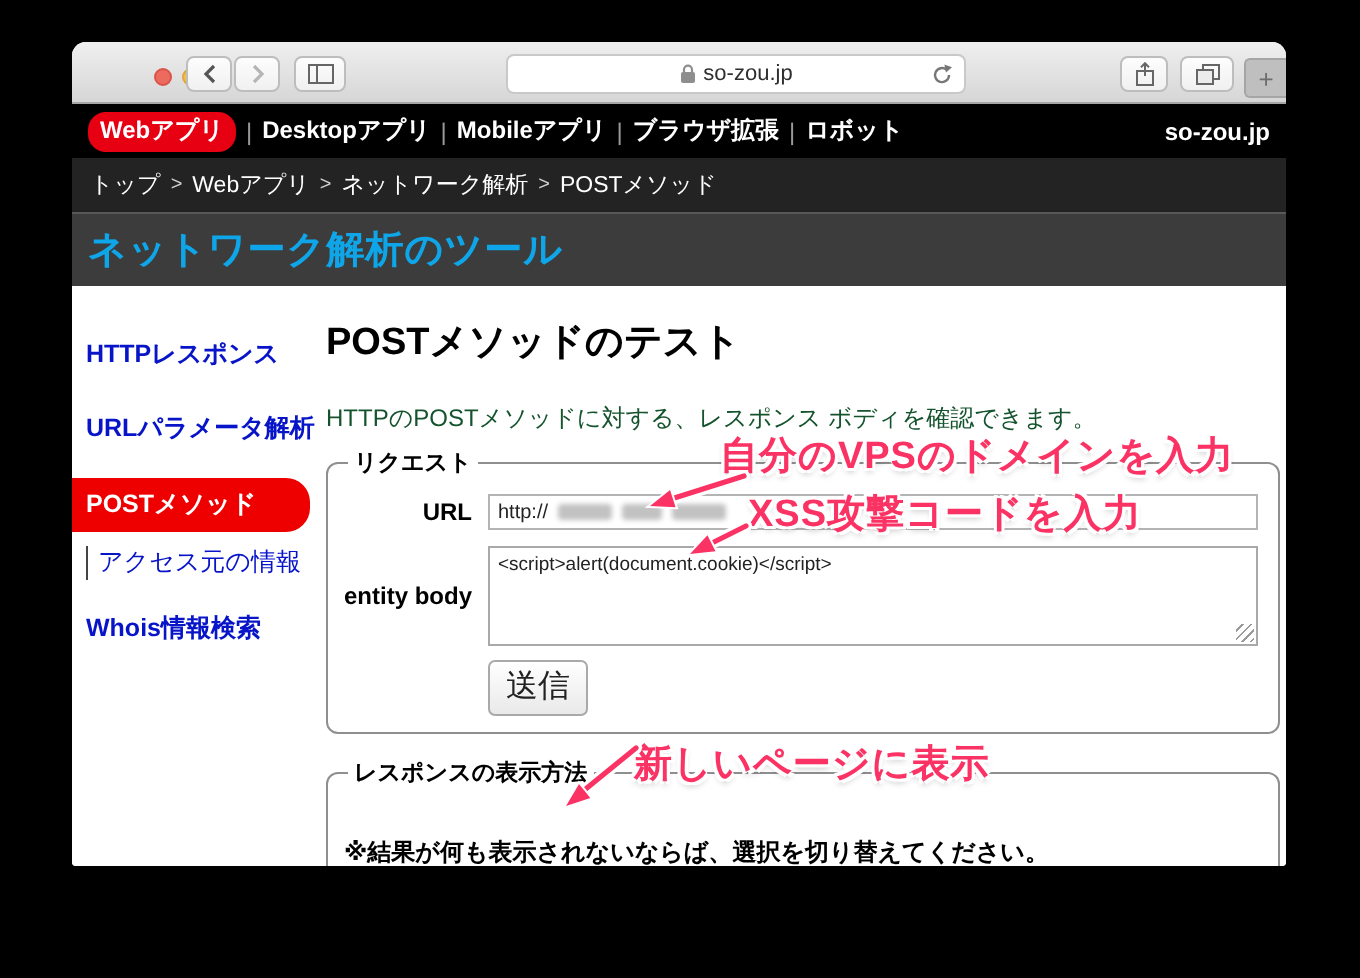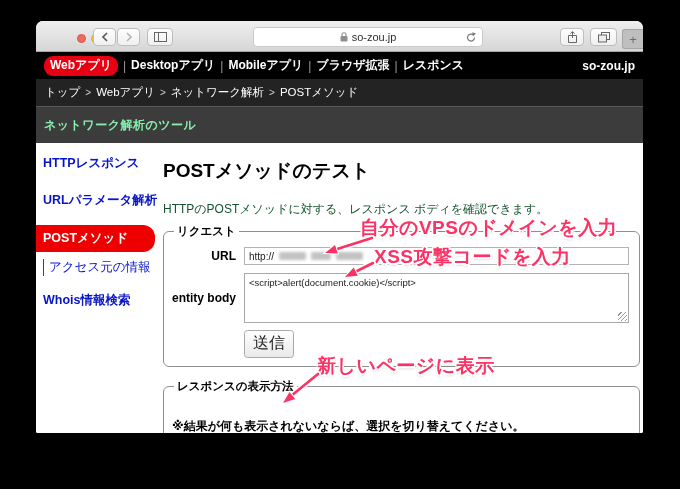--- a/index.html
+++ b/index.html
@@ -39,27 +39,27 @@
   .brand{margin-left:auto;font-weight:bold;}
 
   
   .crumbbar{position:absolute;left:0;top:58px;width:100%;height:27px;background:#232323;
             display:flex;align-items:center;padding:0 9px;font-size:11.5px;color:#fff;}
   .crumbbar .sep{color:#cfcfcf;margin:0 5px;font-size:10px;}
 
   
   .pagehead{position:absolute;left:0;top:85px;width:100%;height:37px;background:#3c3c3c;
             border-top:1px solid #585858;display:flex;align-items:center;padding:0 8px;}
-  .pagehead h2{margin:0;color:#86efac;font-size:12px;font-weight:bold;letter-spacing:.5px;}
+  .pagehead h2{margin:0;color:#0ea5e9;font-size:19px;font-weight:bold;letter-spacing:.5px;}
 
   
   .content{position:absolute;left:0;top:122px;width:100%;height:290px;background:#fff;display:flex;}
   .sidebar{width:122px;flex:none;padding-top:10px;}
   .sb-link{display:block;color:#0714c8;font-weight:bold;font-size:12.5px;margin-left:7px;text-decoration:none;}
-  .sb-1{margin-top:2px;}
+  .sb-1{margin-top:16px;}
   .sb-2{margin-top:20px;}
   .sb-pill{margin-top:16px;background:#ee0000;color:#fff;font-weight:bold;font-size:12.5px;
            border-radius:0 12px 12px 0;padding:5px 0 5px 7px;width:119px;}
   .sb-4{margin-top:12px;}
   .sb-sub{display:block;margin:7px 0 0 7px;color:#0714c8;font-size:12.5px;font-weight:normal;
           border-left:1px solid #444;padding-left:5px;text-decoration:none;}
   .sb-6{margin-top:16px;}
 
   .main{flex:1;padding:0 3px 0 5px;}
   .main h1{margin:15px 0 0;font-size:19px;color:#000;font-weight:bold;}
@@ -82,21 +82,21 @@
   .submit{margin:7px 0 0 72px;font-size:16px;padding:2px 8px 3px;color:#222;
           background:linear-gradient(#ffffff,#e9e9e9);border:1px solid #a9a9a9;border-radius:3.5px;}
   .resp-fs{margin-top:12px;padding-bottom:10px;}
   .note{font-size:12px;margin:20px 0 4px;font-weight:bold;}
 
   
   .ann{position:absolute;font-weight:bold;font-size:19px;color:#fb3365;letter-spacing:.5px;white-space:nowrap;
        text-shadow:-1.5px -1.5px 0 #fff,1.5px -1.5px 0 #fff,-1.5px 1.5px 0 #fff,1.5px 1.5px 0 #fff,0 2px 3px rgba(0,0,0,.25);}
   .ann1{left:360px;top:215px;}
   .ann2{left:374px;top:244px;}
-  .ann3{left:317px;top:353px;text-align:center;}
+  .ann3{left:317px;top:369px;text-align:center;}
   .arrows{position:absolute;left:0;top:0;width:680px;height:489px;pointer-events:none;}
 </style>
 </head>
 <body>
 
 <div class="stage">
   <div class="window">
 
     <div class="toolbar">
       <div class="lights">
@@ -151,21 +151,21 @@
 
     <div class="sitenav">
       <span class="nav-pill">Webアプリ</span>
       <span class="sep">|</span>
       <span>Desktopアプリ</span>
       <span class="sep">|</span>
       <span>Mobileアプリ</span>
       <span class="sep">|</span>
       <span>ブラウザ拡張</span>
       <span class="sep">|</span>
-      <span>レスポンス</span>
+      <span>ロボット</span>
       <span class="brand">so-zou.jp</span>
     </div>
 
     <div class="crumbbar">
       <span>トップ</span>
       <span class="sep">&gt;</span>
       <span>Webアプリ</span>
       <span class="sep">&gt;</span>
       <span>ネットワーク解析</span>
       <span class="sep">&gt;</span>

